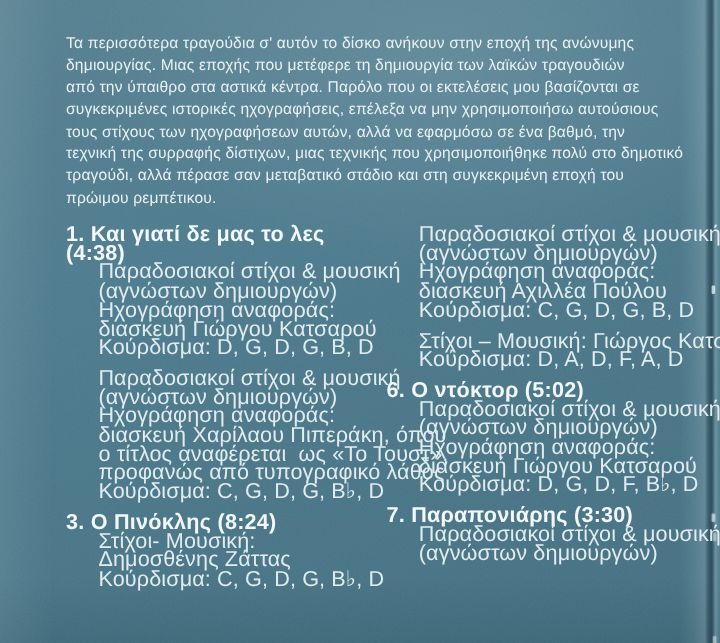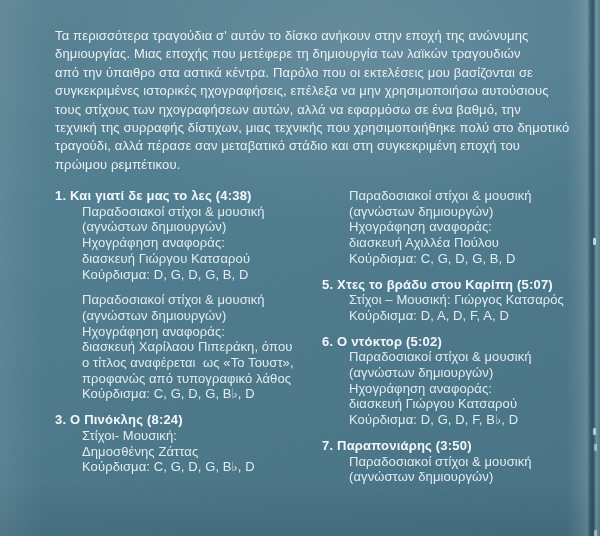--- a/index.html
+++ b/index.html
@@ -38,21 +38,21 @@
     box-shadow:
       0 190px 1px rgba(236,246,249,0.70),
       1px 206px 1px rgba(225,238,243,0.55),
       1px 292px 1px rgba(225,238,243,0.55);
   }
   .intro{
     position:absolute;left:55px;top:27px;width:540px;margin:0;
     font-size:13px;line-height:18.4px;letter-spacing:0.15px;
     white-space:pre;color:#e9f1f4;
   }
-  .col{position:absolute;top:188px;width:262px;font-size:13px;line-height:15.7px;}
+  .col{position:absolute;top:188px;width:262px;font-size:18px;line-height:15.7px;}
   .col-left{left:55px;}
   .col-right{left:322px;}
   .track{margin:0 0 10px 0;}
   .track-title{font-weight:bold;color:#f2f8fa;letter-spacing:0.2px;}
   .track-details{white-space:pre;color:#e2ecef;letter-spacing:0.1px;margin-left:27px;}
 </style>
 </head>
 <body>
 
 <div class="page">
@@ -106,32 +106,31 @@
 
   <div class="col col-right">
     <div class="track">
       <div class="track-details">Παραδοσιακοί στίχοι &amp; μουσική
 (αγνώστων δημιουργών)
 Ηχογράφηση αναφοράς:
 διασκευή Αχιλλέα Πούλου
 Κούρδισμα: C, G, D, G, B, D</div>
     </div>
     <div class="track">
-      <div class="track-title">5. Χτες το βράδυ στου Καρίπη (5:07)</div>
       <div class="track-details">Στίχοι – Μουσική: Γιώργος Κατσαρός
 Κούρδισμα: D, A, D, F, A, D</div>
     </div>
     <div class="track">
       <div class="track-title">6. Ο ντόκτορ (5:02)</div>
       <div class="track-details">Παραδοσιακοί στίχοι &amp; μουσική
 (αγνώστων δημιουργών)
 Ηχογράφηση αναφοράς:
 διασκευή Γιώργου Κατσαρού
 Κούρδισμα: D, G, D, F, B♭, D</div>
     </div>
     <div class="track">
-      <div class="track-title">7. Παραπονιάρης (3:50)</div>
+      <div class="track-title">7. Παραπονιάρης (3:30)</div>
       <div class="track-details">Παραδοσιακοί στίχοι &amp; μουσική
 (αγνώστων δημιουργών)</div>
     </div>
   </div>
 
 </div>
 
 </body></html>

